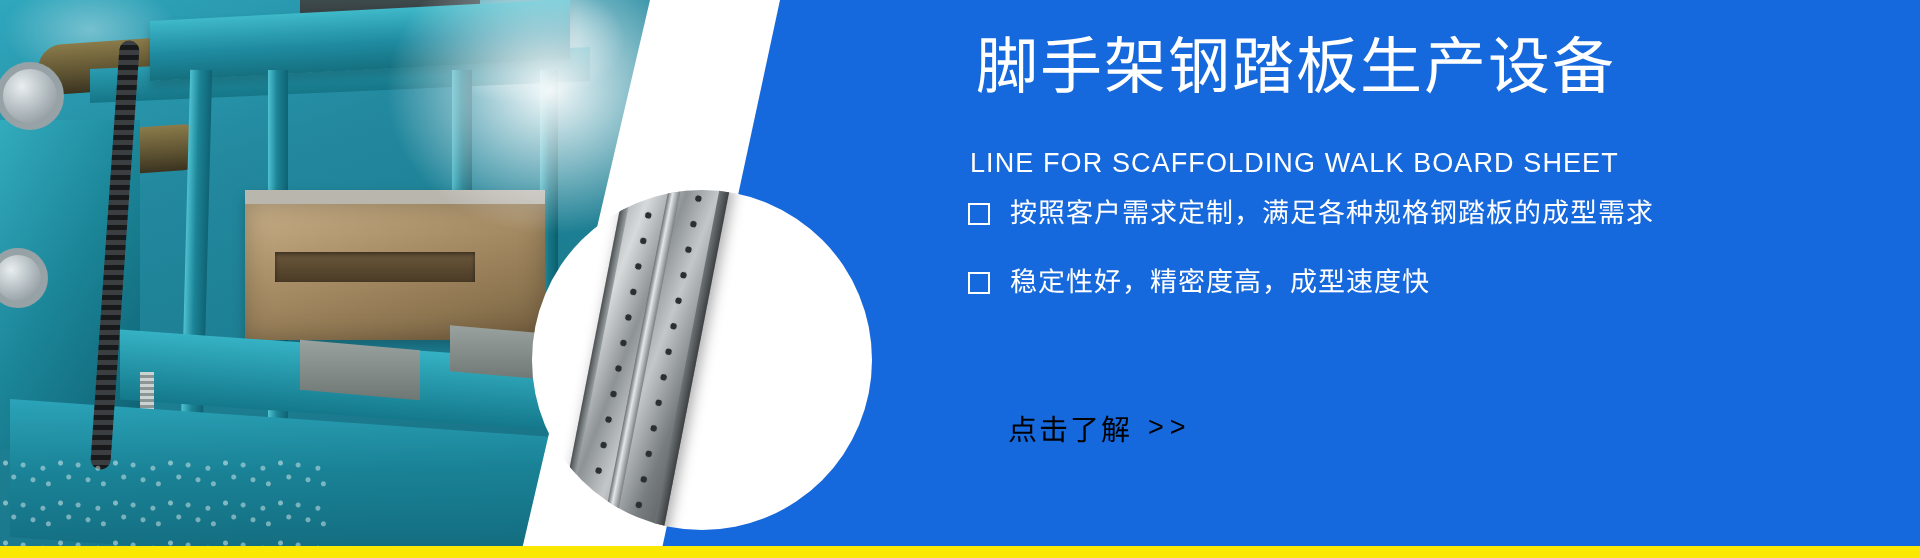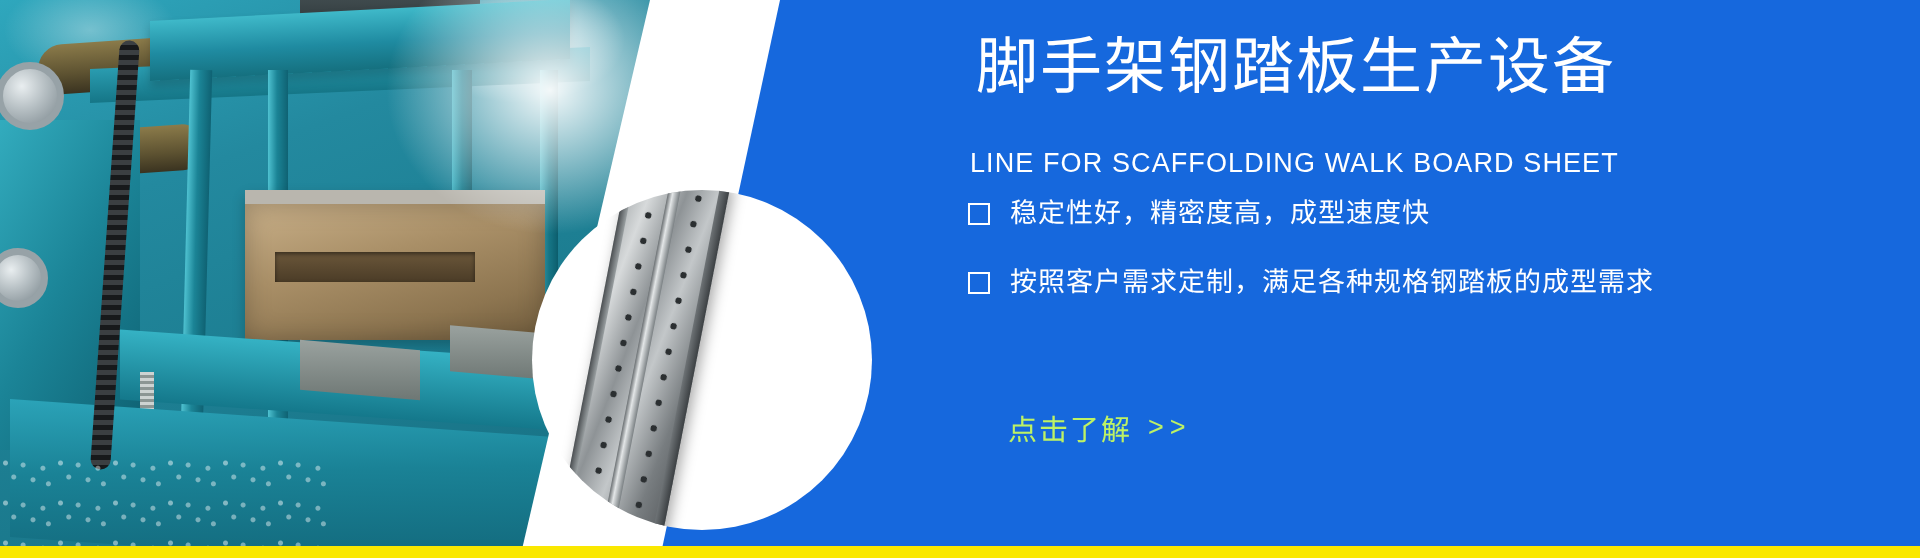--- a/index.html
+++ b/index.html
@@ -252,21 +252,21 @@
     color: #ffffff;
     font-size: 27px;
     letter-spacing: 1px;
     line-height: 1;
   }
   .cta {
     position: absolute;
     left: 40px; top: 406px;
     display: flex;
     align-items: center;
-    color: #bef264;
+    color: #000000;
     cursor: pointer;
     white-space: nowrap;
   }
   .cta-label { font-size: 29px; letter-spacing: 2px; }
   .cta-arrows { font-size: 27px; margin-left: 16px; letter-spacing: 6px; }
 
   
   .yellow-strip {
     position: absolute;
     left: 0; bottom: 0;
@@ -323,26 +323,26 @@
   <div class="content">
 
     <div class="title-cn">脚手架钢踏板生产设备</div>
 
     <div class="title-en">LINE FOR SCAFFOLDING WALK BOARD SHEET</div>
 
     <div class="features">
 
       <div class="feature">
         <span class="feature-box"></span>
-        <span class="feature-text">稳定性好，精密度高，成型速度快</span>
+        <span class="feature-text">按照客户需求定制，满足各种规格钢踏板的成型需求</span>
       </div>
 
       <div class="feature">
         <span class="feature-box"></span>
-        <span class="feature-text">按照客户需求定制，满足各种规格钢踏板的成型需求</span>
+        <span class="feature-text">稳定性好，精密度高，成型速度快</span>
       </div>
 
     </div>
 
     <div class="cta">
       <span class="cta-label">点击了解</span>
       <span class="cta-arrows">&gt;&gt;</span>
     </div>
 
   </div>

